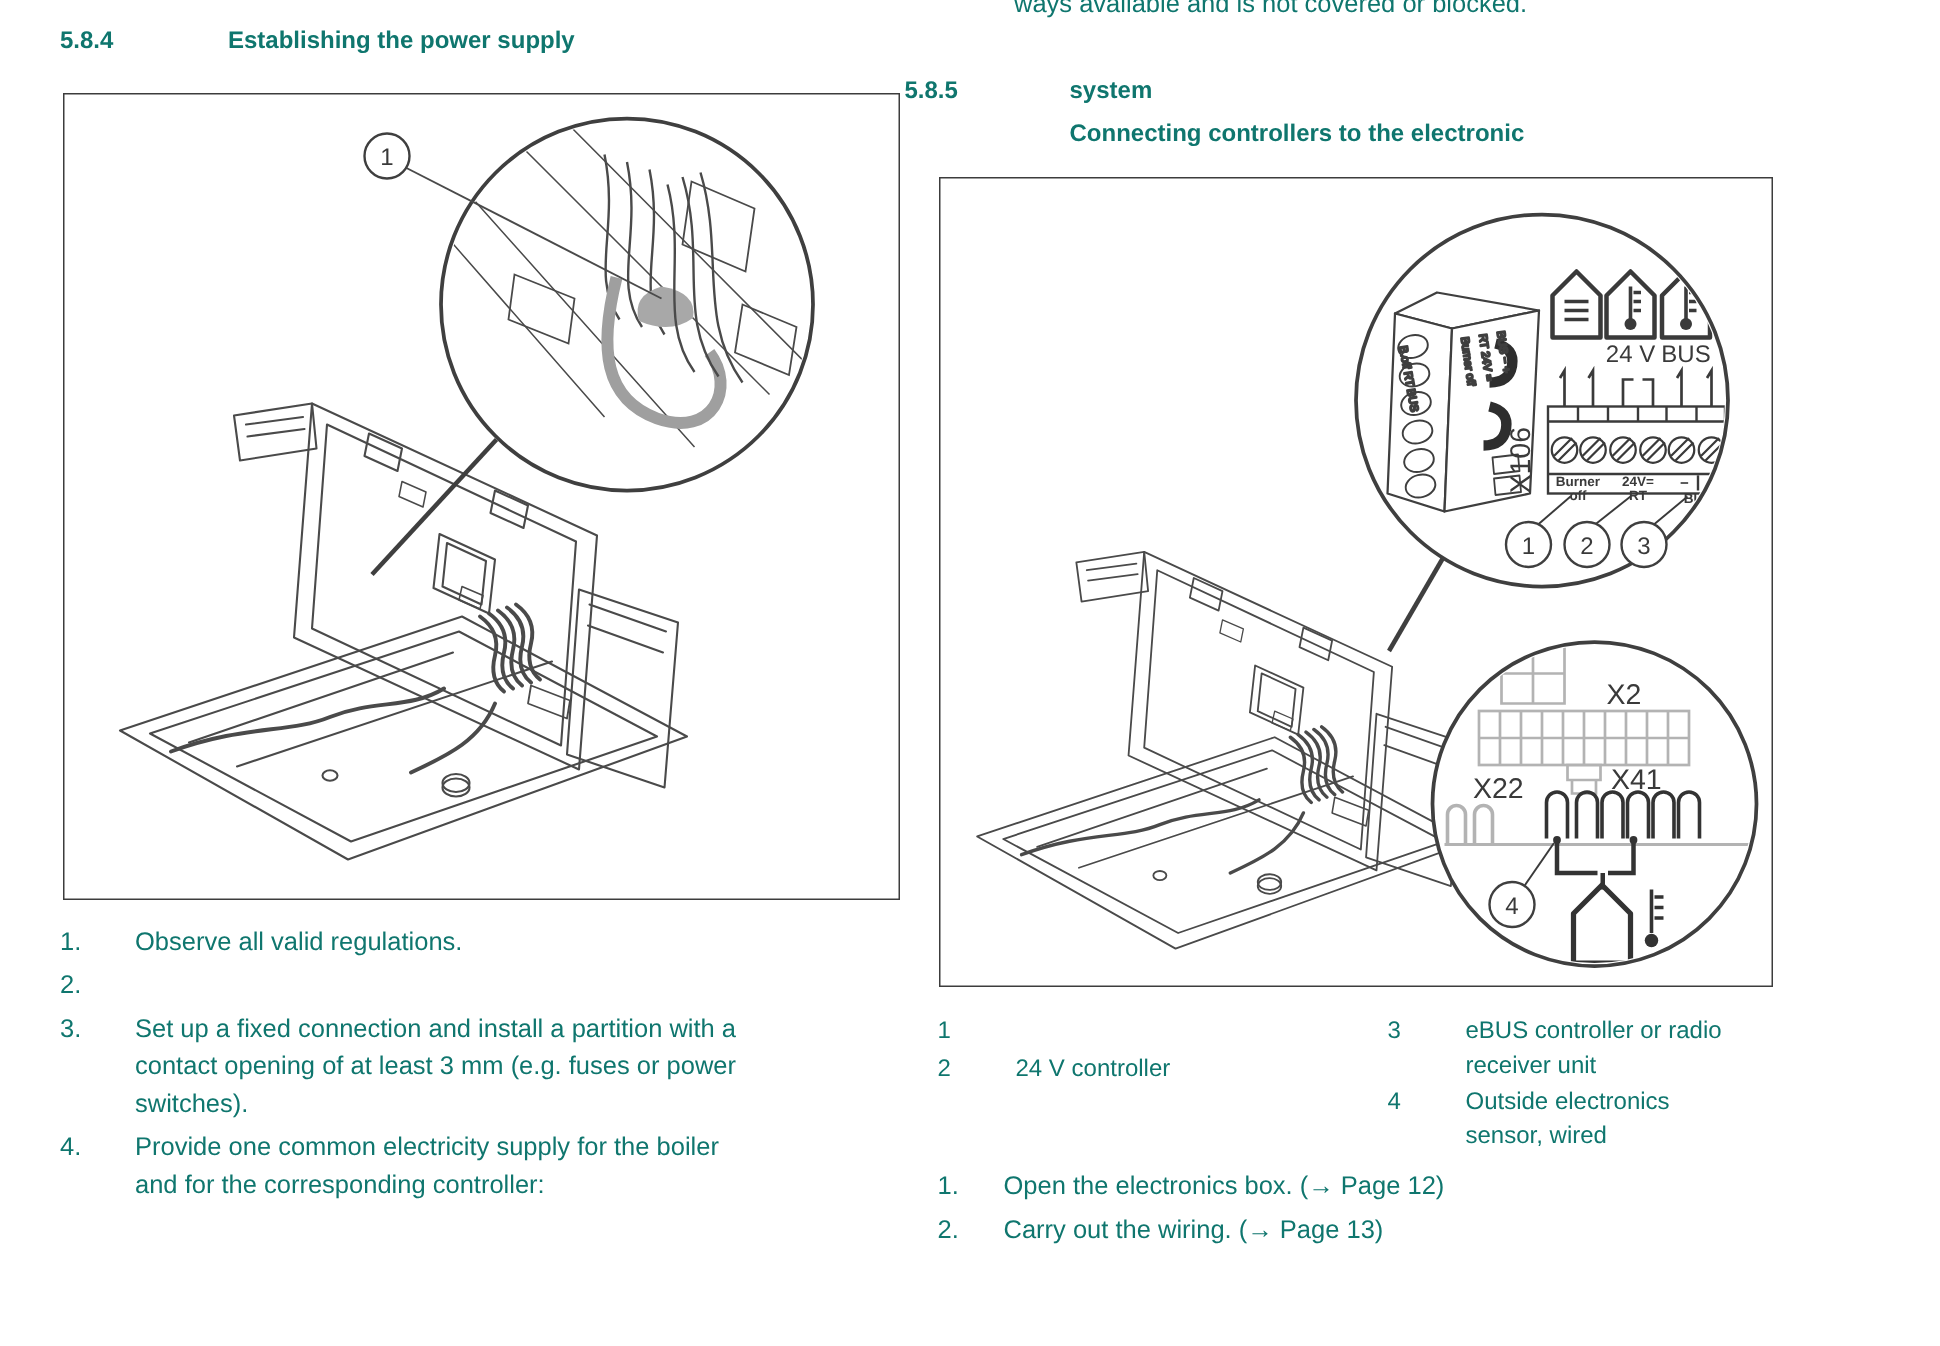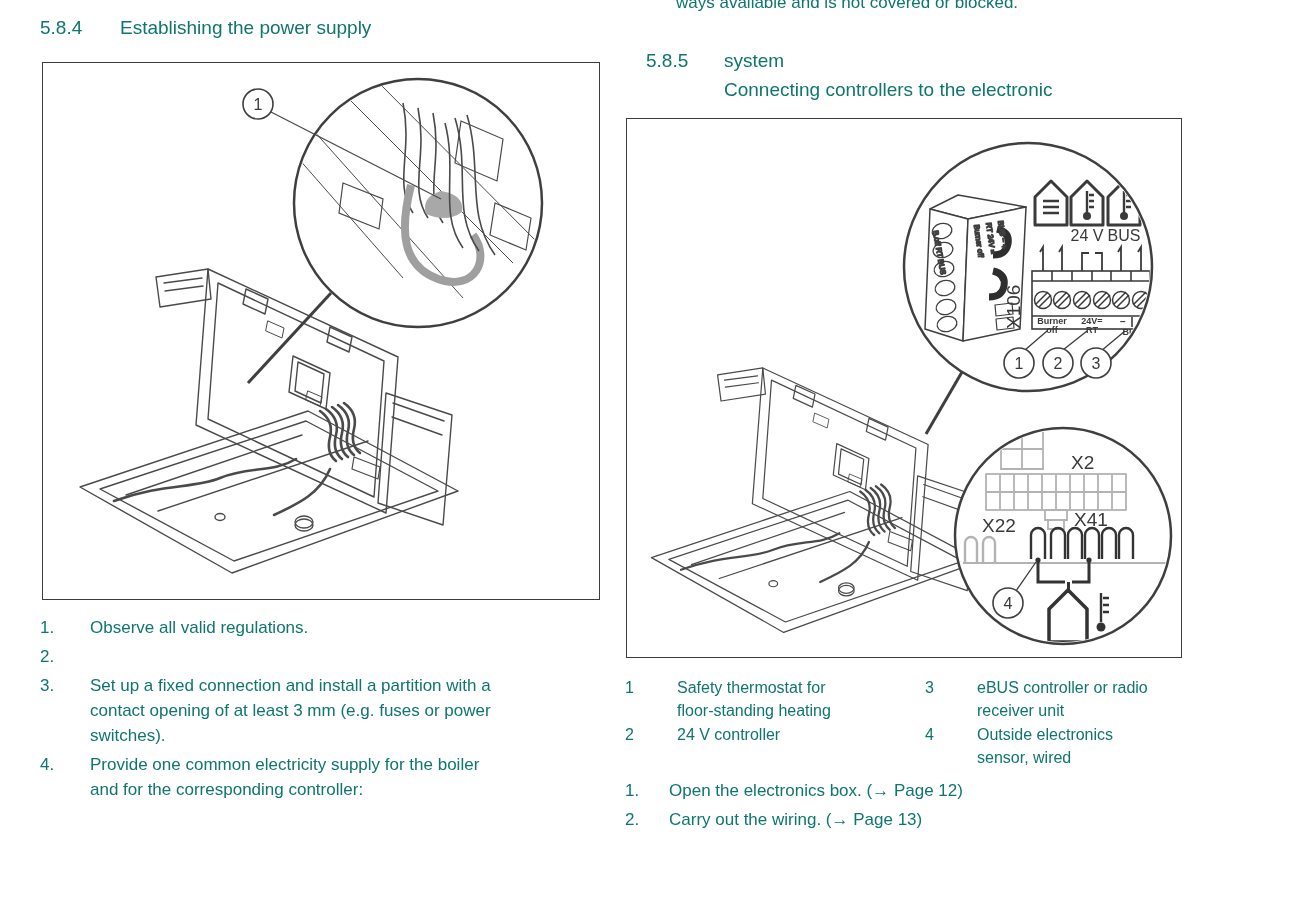--- a/index.html
+++ b/index.html
@@ -1,19 +1,19 @@
 <!DOCTYPE html>
 <html><head>
 <meta charset="utf-8">
 <style>
   html,body{margin:0;padding:0;background:#fff;}
   .page{position:relative;width:1293px;height:897px;overflow:hidden;
         font-family:"Liberation Sans",sans-serif;color:#0f766e;background:#fff;}
   .abs{position:absolute;}
-  .heading{display:flex;font-weight:normal;font-size:19px;line-height:29px;}
+  .heading{display:flex;font-weight:bold;font-size:16px;line-height:29px;gap:32px;}
   .heading .hnum{flex:0 0 80px;}
   .fig{border:1.6px solid #3c3c3c;background:#fff;}
   .steps{font-size:17px;}
   .step{display:flex;margin-bottom:4px;}
   .step .n{flex:0 0 50px;line-height:25px;}
   .step .t{line-height:25px;}
   .rsteps .n{flex:0 0 44px;}
   .legend{font-size:16px;}
   .lrow{display:flex;margin-bottom:2px;}
   .lrow .ln{flex:0 0 52px;line-height:22.5px;}
@@ -120,21 +120,21 @@
     </div>
     <div class="step">
       <div class="n">4.</div>
       <div class="t">
         <div>Provide one common electricity supply for the boiler</div>
         <div>and for the corresponding controller:</div>
       </div>
     </div>
   </div>
 
-  <div class="abs heading" style="left:646px;top:46px;width:560px;">
+  <div class="abs heading" style="left:603px;top:46px;width:560px;">
     <div class="hnum" style="flex-basis:78px;">5.8.5</div>
     <div>
       <div>system</div>
       <div>Connecting controllers to the electronic</div>
     </div>
   </div>
 
   <div class="abs fig" style="left:626px;top:118px;width:554px;height:538px;">
     <svg width="554" height="538" viewBox="0 0 554 538">
       <g>
@@ -283,24 +283,20 @@
       <g>
         <circle cx="381" cy="484" r="15" fill="#fff" stroke="#3f3f3f" stroke-width="1.6"></circle>
         <text x="381" y="490" font-size="16" text-anchor="middle">4</text>
       </g>
     </svg>
   </div>
 
   <div class="abs legend" style="left:625px;top:677px;width:300px;">
     <div class="lrow">
       <div class="ln">1</div>
-      <div class="lt">
-        <div>Safety thermostat for</div>
-        <div>floor-standing heating</div>
-      </div>
     </div>
     <div class="lrow">
       <div class="ln">2</div>
       <div class="lt">
           <div>24 V controller</div>
         </div>
     </div>
   </div>
   <div class="abs legend" style="left:925px;top:677px;width:260px;">
     <div class="lrow">

